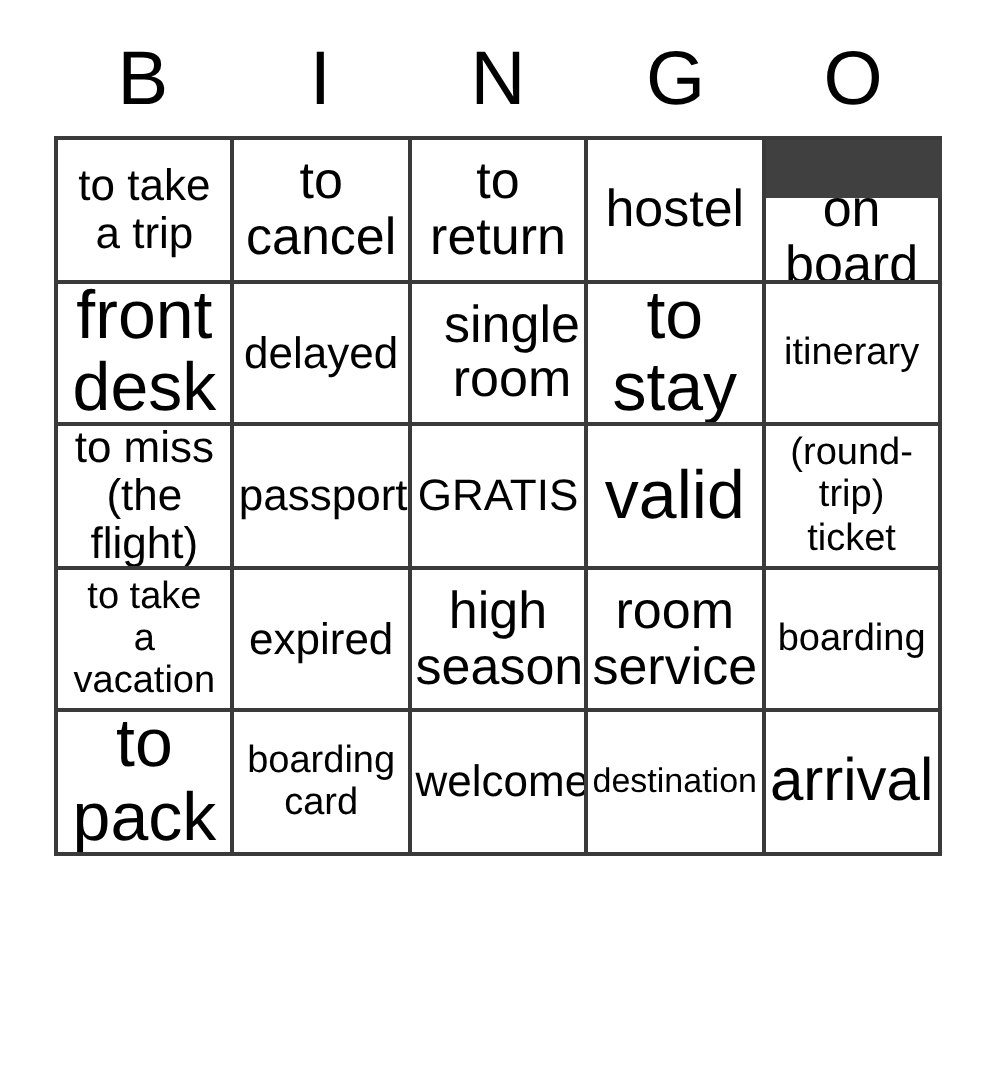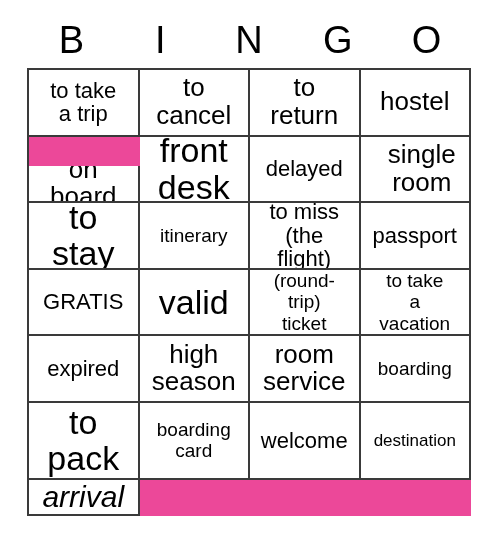--- a/index.html
+++ b/index.html
@@ -41,28 +41,28 @@
     color: #000;
     user-select: none;
   }
 
   
   #bingo-grid {
     position: absolute;
     left: 27px;
     top: 68px;
     width: 444px;
-    height: 448px;
+    height: 360px;
     display: grid;
-    grid-template-columns: repeat(4, 1fr);
+    grid-template-columns: repeat(5, 1fr);
     grid-template-rows: repeat(5, 1fr);
     border-top: 2px solid #3a3a3a;
     border-left: 2px solid #3a3a3a;
     box-sizing: border-box;
-    background: #ec4899;
+    background: #404040;
   }
   .bingo-cell {
     border-right: 2px solid #3a3a3a;
     border-bottom: 2px solid #3a3a3a;
     box-sizing: border-box;
     display: flex;
     align-items: center;
     justify-content: center;
     text-align: center;
     padding: 1px 2px;
@@ -187,18 +187,18 @@
     <div class="bingo-cell" style="border-right-color: rgb(58, 58, 58); border-bottom-color: rgb(58, 58, 58); align-items: center;">
         <span class="cell-text fs-sm">boarding
 card</span>
       </div>
     <div class="bingo-cell" style="border-right-color: rgb(58, 58, 58); border-bottom-color: rgb(58, 58, 58);">
         <span class="cell-text fs-md">welcome</span>
       </div>
     <div class="bingo-cell" style="border-right-color: rgb(58, 58, 58); border-bottom-color: rgb(58, 58, 58);">
         <span class="cell-text fs-xs">destination</span>
       </div>
-    <div class="bingo-cell" style="border-right-color: rgb(58, 58, 58); border-bottom-color: rgb(58, 58, 58); font-style: italic;">
+    <div class="bingo-cell" style="border-right-color: rgb(58, 58, 58); border-bottom-color: rgb(58, 58, 58);">
         <span class="cell-text fs-xl">arrival</span>
       </div>
 
   </div>
 </div>
 
 </body></html>

